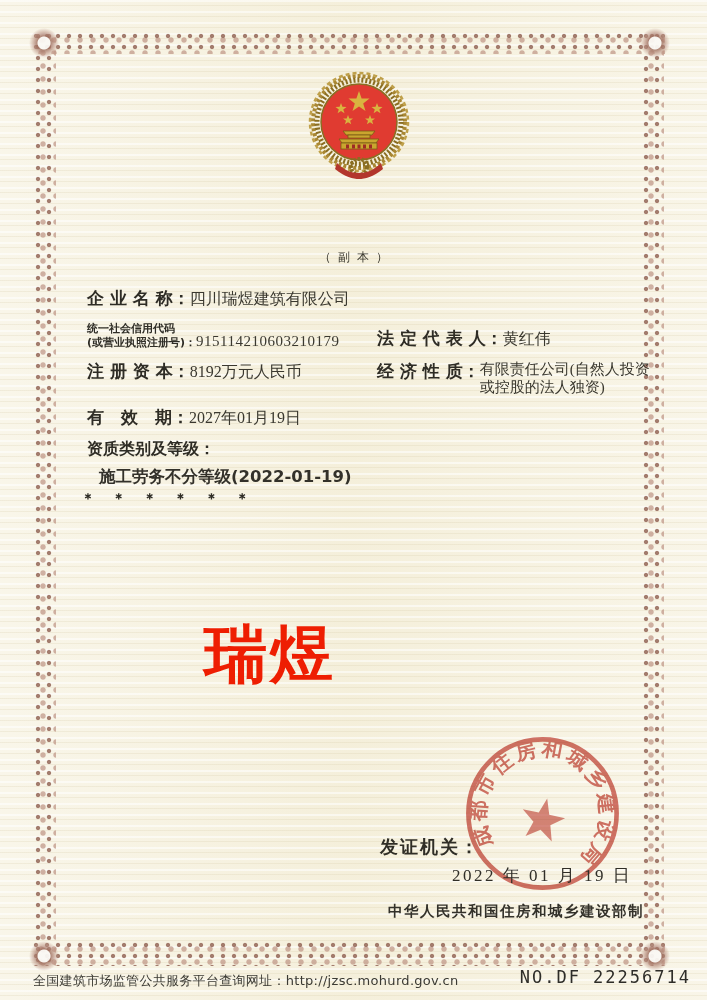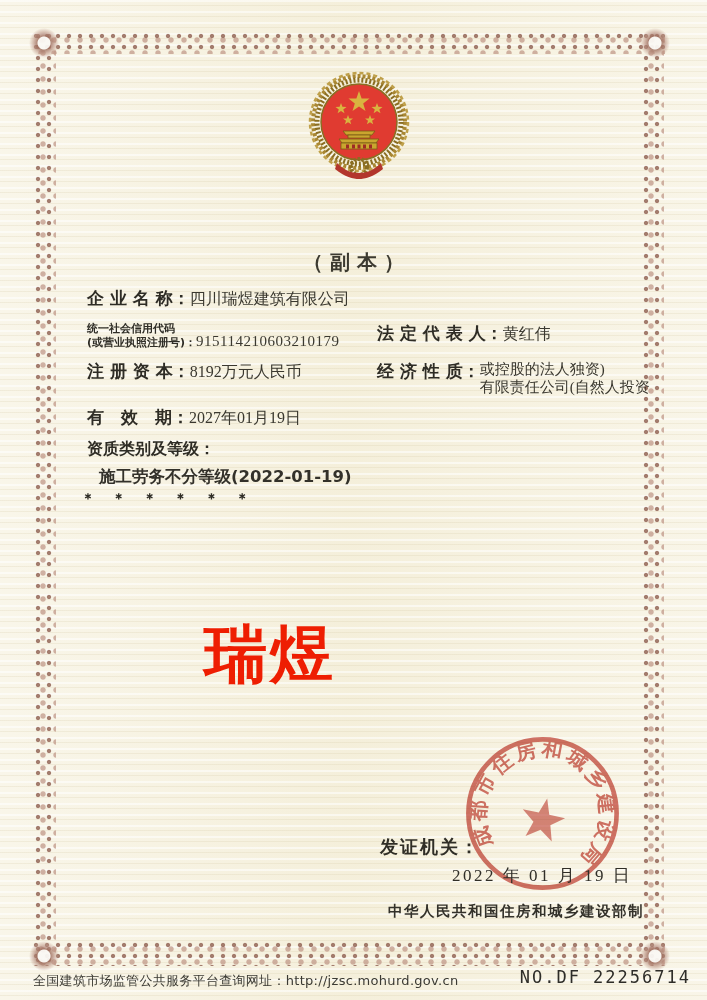--- a/index.html
+++ b/index.html
@@ -39,34 +39,34 @@
 
   .title {
     position:absolute; top:196px; left:0; width:100%;
     text-align:center; font-size:34px; font-weight:bold;
     letter-spacing:13px; text-indent:13px;
     color:#625a11; text-shadow:0 0 1px rgba(90,80,20,0.5);
     font-family:"DejaVu Sans", sans-serif;
   }
   .subtitle {
     position:absolute; top:249px; left:0; width:100%;
-    text-align:center; font-size:20px; font-weight:bold;
+    text-align:center; font-size:12px; font-weight:normal;
     letter-spacing:7px; text-indent:7px; color:#3c3a30;
   }
 
   .fields { position:absolute; left:87px; top:287px; width:562px; }
   .frow { display:flex; align-items:baseline; margin-bottom:12px; }
   .flabel { font-weight:bold; font-size:17px; color:#2e2c25; white-space:nowrap;
             font-family:"DejaVu Sans", sans-serif; }
   .fvalue { font-size:16px; color:#3a382f; font-family:"Liberation Serif", serif; white-space:nowrap; }
   .row2col { display:flex; align-items:flex-start; margin-bottom:10px; }
   .col-left { width:290px; flex:none; display:flex; align-items:baseline; }
   .col-right { flex:1; display:flex; align-items:flex-start; }
   .credit-label { font-weight:bold; font-size:11px; line-height:1.25; color:#2e2c25; white-space:nowrap; }
-  .credit-row { }
+  .credit-row { align-items:flex-end; }
   .credit-val { font-size:15px; letter-spacing:0.5px; }
   .econ-value { font-size:15px; line-height:1.2; white-space:nowrap; font-family:"Liberation Serif", serif; color:#3a382f;}
   .qual-label { font-weight:bold; font-size:16px; color:#2e2c25; margin-top:6px; }
   .qual-value { font-weight:bold; font-size:16.5px; color:#33312a; margin:6px 0 2px 12px; font-family:"DejaVu Sans", sans-serif; }
   .stars { font-weight:bold; font-size:14px; letter-spacing:6px; color:#2e2c25; margin-left:-6px; }
 
   .watermark {
     position:absolute; left:204px; top:612px;
     font-size:63px; font-weight:600; letter-spacing:3px;
     color:#ee1e02; font-family:"DejaVu Sans", sans-serif;
@@ -159,22 +159,22 @@
     </div>
 
     <div class="row2col">
       <div class="col-left" style="align-items:baseline;">
         <span class="flabel">注 册 资 本：</span>
         <span class="fvalue">8192万元人民币</span>
       </div>
       <div class="col-right">
         <span class="flabel">经 济 性 质：</span>
         <span class="econ-value">
+          <span style="display:block">有限责任公司(自然人投资</span>
           <span style="display:block">或控股的法人独资)</span>
-          <span style="display:block">有限责任公司(自然人投资</span>
         </span>
       </div>
     </div>
 
     <div class="row2col">
       <div class="col-right" style="align-items:baseline;">
         <span class="flabel">有　效　期：</span>
         <span class="fvalue">2027年01月19日</span>
       </div>
     </div>

